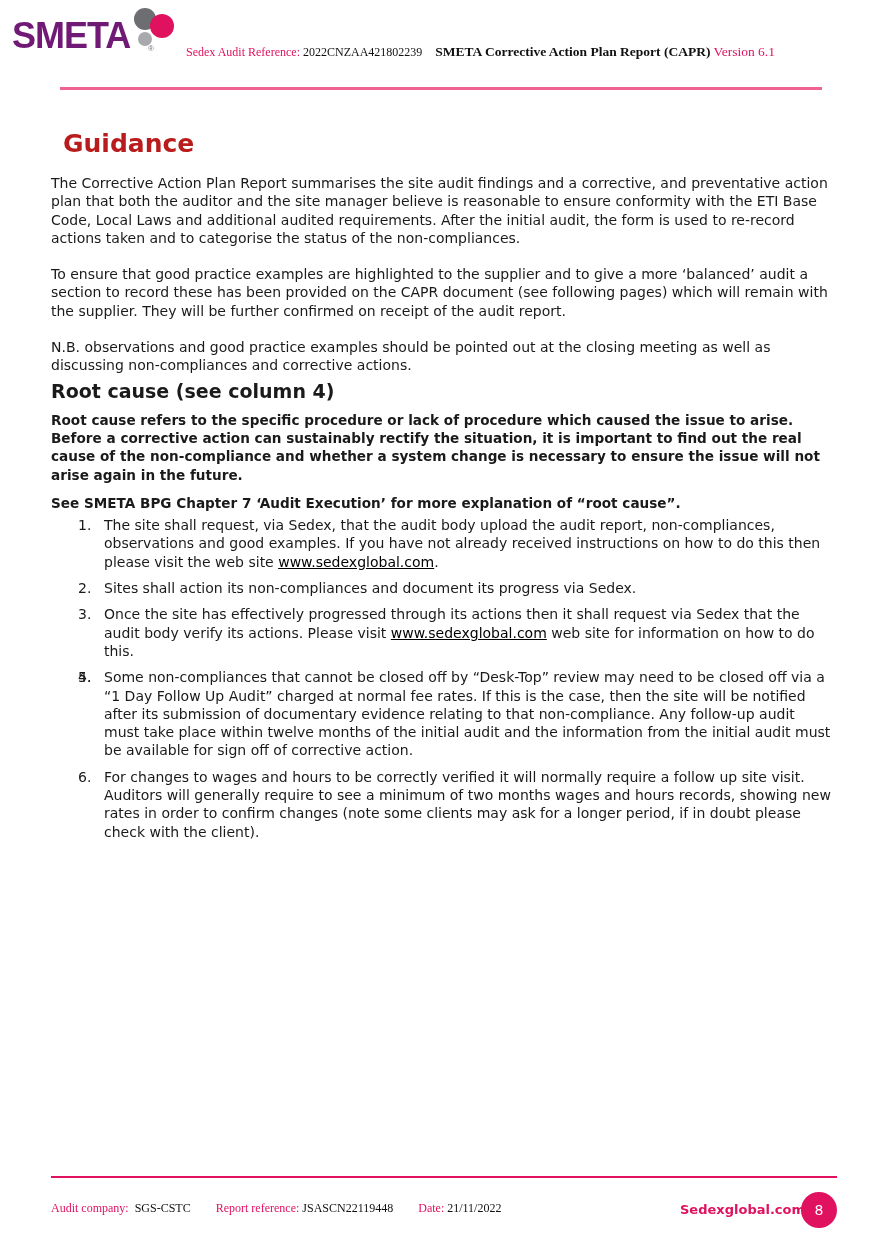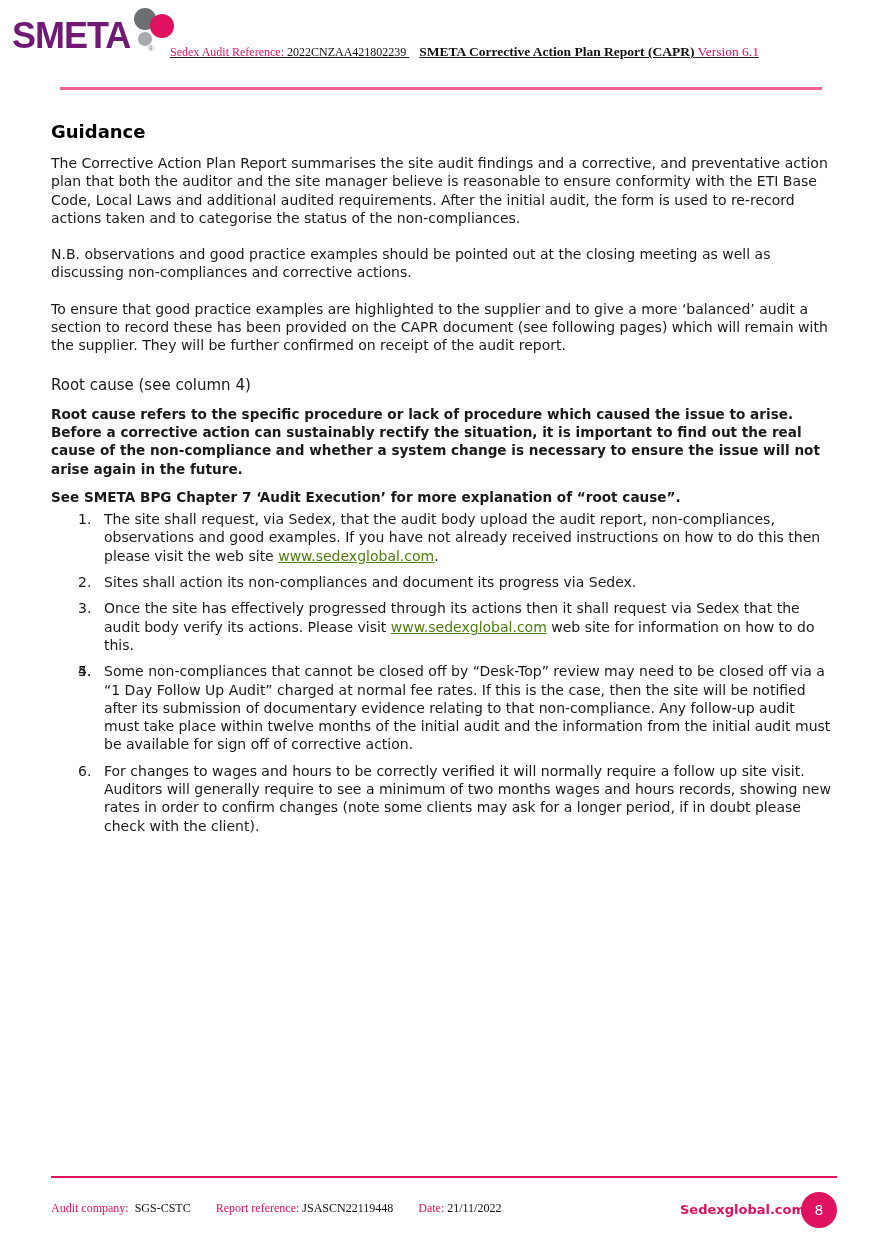--- a/index.html
+++ b/index.html
@@ -6,42 +6,42 @@
   body { width: 885px; height: 1257px; position: relative; overflow: hidden; font-family: "DejaVu Sans", sans-serif; color: #1a1a1a; }
 
   .logo { position: absolute; left: 12px; top: 6px; width: 155px; height: 50px; }
   .logo-text { position: absolute; left: 0; top: 12px; font-family: "Liberation Sans", sans-serif; font-weight: bold; font-size: 36px; letter-spacing: -1px; color: #701a75; line-height: 36px; }
   .logo-reg { position: absolute; left: 136px; top: 38px; font-size: 8px; color: #777; font-family: "Liberation Sans", sans-serif; }
   .dot { position: absolute; border-radius: 50%; }
   .dot-dark { left: 122px; top: 2px; width: 22px; height: 22px; background: #6d6e71; }
   .dot-pink { left: 138px; top: 8px; width: 24px; height: 24px; background: #e0115f; }
   .dot-grey { left: 126px; top: 26px; width: 14px; height: 14px; background: #a7a9ac; }
 
-  .header-meta { position: absolute; left: 170px; top: 44px; font-family: "Liberation Serif", serif; font-size: 12px; white-space: nowrap; text-decoration: underline; }
+  .header-meta { position: absolute; left: 186px; top: 44px; font-family: "Liberation Serif", serif; font-size: 12px; white-space: nowrap; }
   .pink { color: #e0115f; }
   .dark { color: #111; }
   .header-meta .title { font-weight: bold; font-size: 13.5px; margin-left: 10px; color: #111; }
   .header-meta .version { font-size: 13.5px; }
 
   .rule-top { position: absolute; left: 60px; top: 87px; width: 762px; height: 3px; background: #f06292; }
 
   .content { position: absolute; left: 51px; top: 114px; width: 780px; }
-  h1 { margin: 0; font-family: "DejaVu Sans", sans-serif; font-weight: bold; font-size: 18px; color: #000000; line-height: 36px; }
+  h1 { margin: 12px; font-family: "DejaVu Sans", sans-serif; font-weight: bold; font-size: 25px; color: #b91c1c; line-height: 36px; }
   p { margin: 0; font-size: 14px; line-height: 18.3px; }
   .para { margin-top: 4px; }
   .gap { margin-top: 18px; }
-  .sub { font-weight: normal; font-size: 15px; margin-top: 20px; line-height: 20px; }
+  .sub { font-weight: bold; font-size: 19px; margin-top: 6px; line-height: 20px; }
   .bold-p { font-weight: bold; font-size: 13.6px; line-height: 18.3px; margin-top: 10px; }
   .next { font-weight: bold; font-size: 14.5px; margin-top: 6px; line-height: 20px; }
   .next span.colon { font-weight: normal; }
 
   ol { margin: 4px 0 0 0; padding: 0; list-style: none; }
   ol li { position: relative; padding-left: 53px; font-size: 14px; line-height: 18.3px; margin-bottom: 8px; }
   ol li .num { position: absolute; left: 27px; top: 0; }
-  a.link { color: #4d7c0f; text-decoration: underline; }
+  a.link { color: #000000; text-decoration: underline; }
 
   .rule-bottom { position: absolute; left: 51px; top: 1176px; width: 786px; height: 2px; background: #e0115f; }
   .footer-meta { position: absolute; left: 51px; top: 1201px; font-family: "Liberation Serif", serif; font-size: 12px; white-space: nowrap; }
   .footer-meta .grp { margin-right: 22px; }
   .footer-site { position: absolute; left: 680px; top: 1202px; font-family: "DejaVu Sans", sans-serif; font-weight: bold; font-size: 13px; color: #e0115f; }
   .page-badge { position: absolute; left: 801px; top: 1192px; width: 36px; height: 36px; border-radius: 50%; background: #e0115f; color: #fff; font-size: 14px; text-align: center; line-height: 36px; font-family: "DejaVu Sans", sans-serif; }
 </style>
 </head>
 <body>
 
@@ -58,22 +58,22 @@
   <span class="dark">2022CNZAA421802239</span>
   <span class="title">SMETA Corrective Action Plan Report (CAPR)</span>
   <span class="pink version">Version 6.1</span>
 </div>
 
 <div class="rule-top"></div>
 
 <div class="content">
   <h1>Guidance</h1>
   <p class="para">The Corrective Action Plan Report summarises the site audit findings and a corrective, and preventative action plan that both the auditor and the site manager believe is reasonable to ensure conformity with the ETI Base Code, Local Laws and additional audited requirements. After the initial audit, the form is used to re-record actions taken and to categorise the status of the non-compliances.</p>
+  <p class="gap">To ensure that good practice examples are highlighted to the supplier and to give a more ‘balanced’ audit a section to record these has been provided on the CAPR document (see following pages) which will remain with the supplier. They will be further confirmed on receipt of the audit report.</p>
   <p class="gap">N.B. observations and good practice examples should be pointed out at the closing meeting as well as discussing non-compliances and corrective actions.</p>
-  <p class="gap">To ensure that good practice examples are highlighted to the supplier and to give a more ‘balanced’ audit a section to record these has been provided on the CAPR document (see following pages) which will remain with the supplier. They will be further confirmed on receipt of the audit report.</p>
 
   <div class="sub">Root cause (see column 4)</div>
   <p class="bold-p">Root cause refers to the specific procedure or lack of procedure which caused the issue to arise. Before a corrective action can sustainably rectify the situation, it is important to find out the real cause of the non-compliance and whether a system change is necessary to ensure the issue will not arise again in the future.</p>
   <p class="bold-p">See SMETA BPG Chapter 7 ‘Audit Execution’ for more explanation of “root cause”.</p>
 
 
   <ol>
     <li>
       <span class="num">1.</span>
       <span>The site shall request, via Sedex, that the audit body upload the audit report, non-compliances, observations and good examples. If you have not already received instructions on how to do this then please visit the web site </span><a class="link">www.sedexglobal.com</a><span>.</span>

